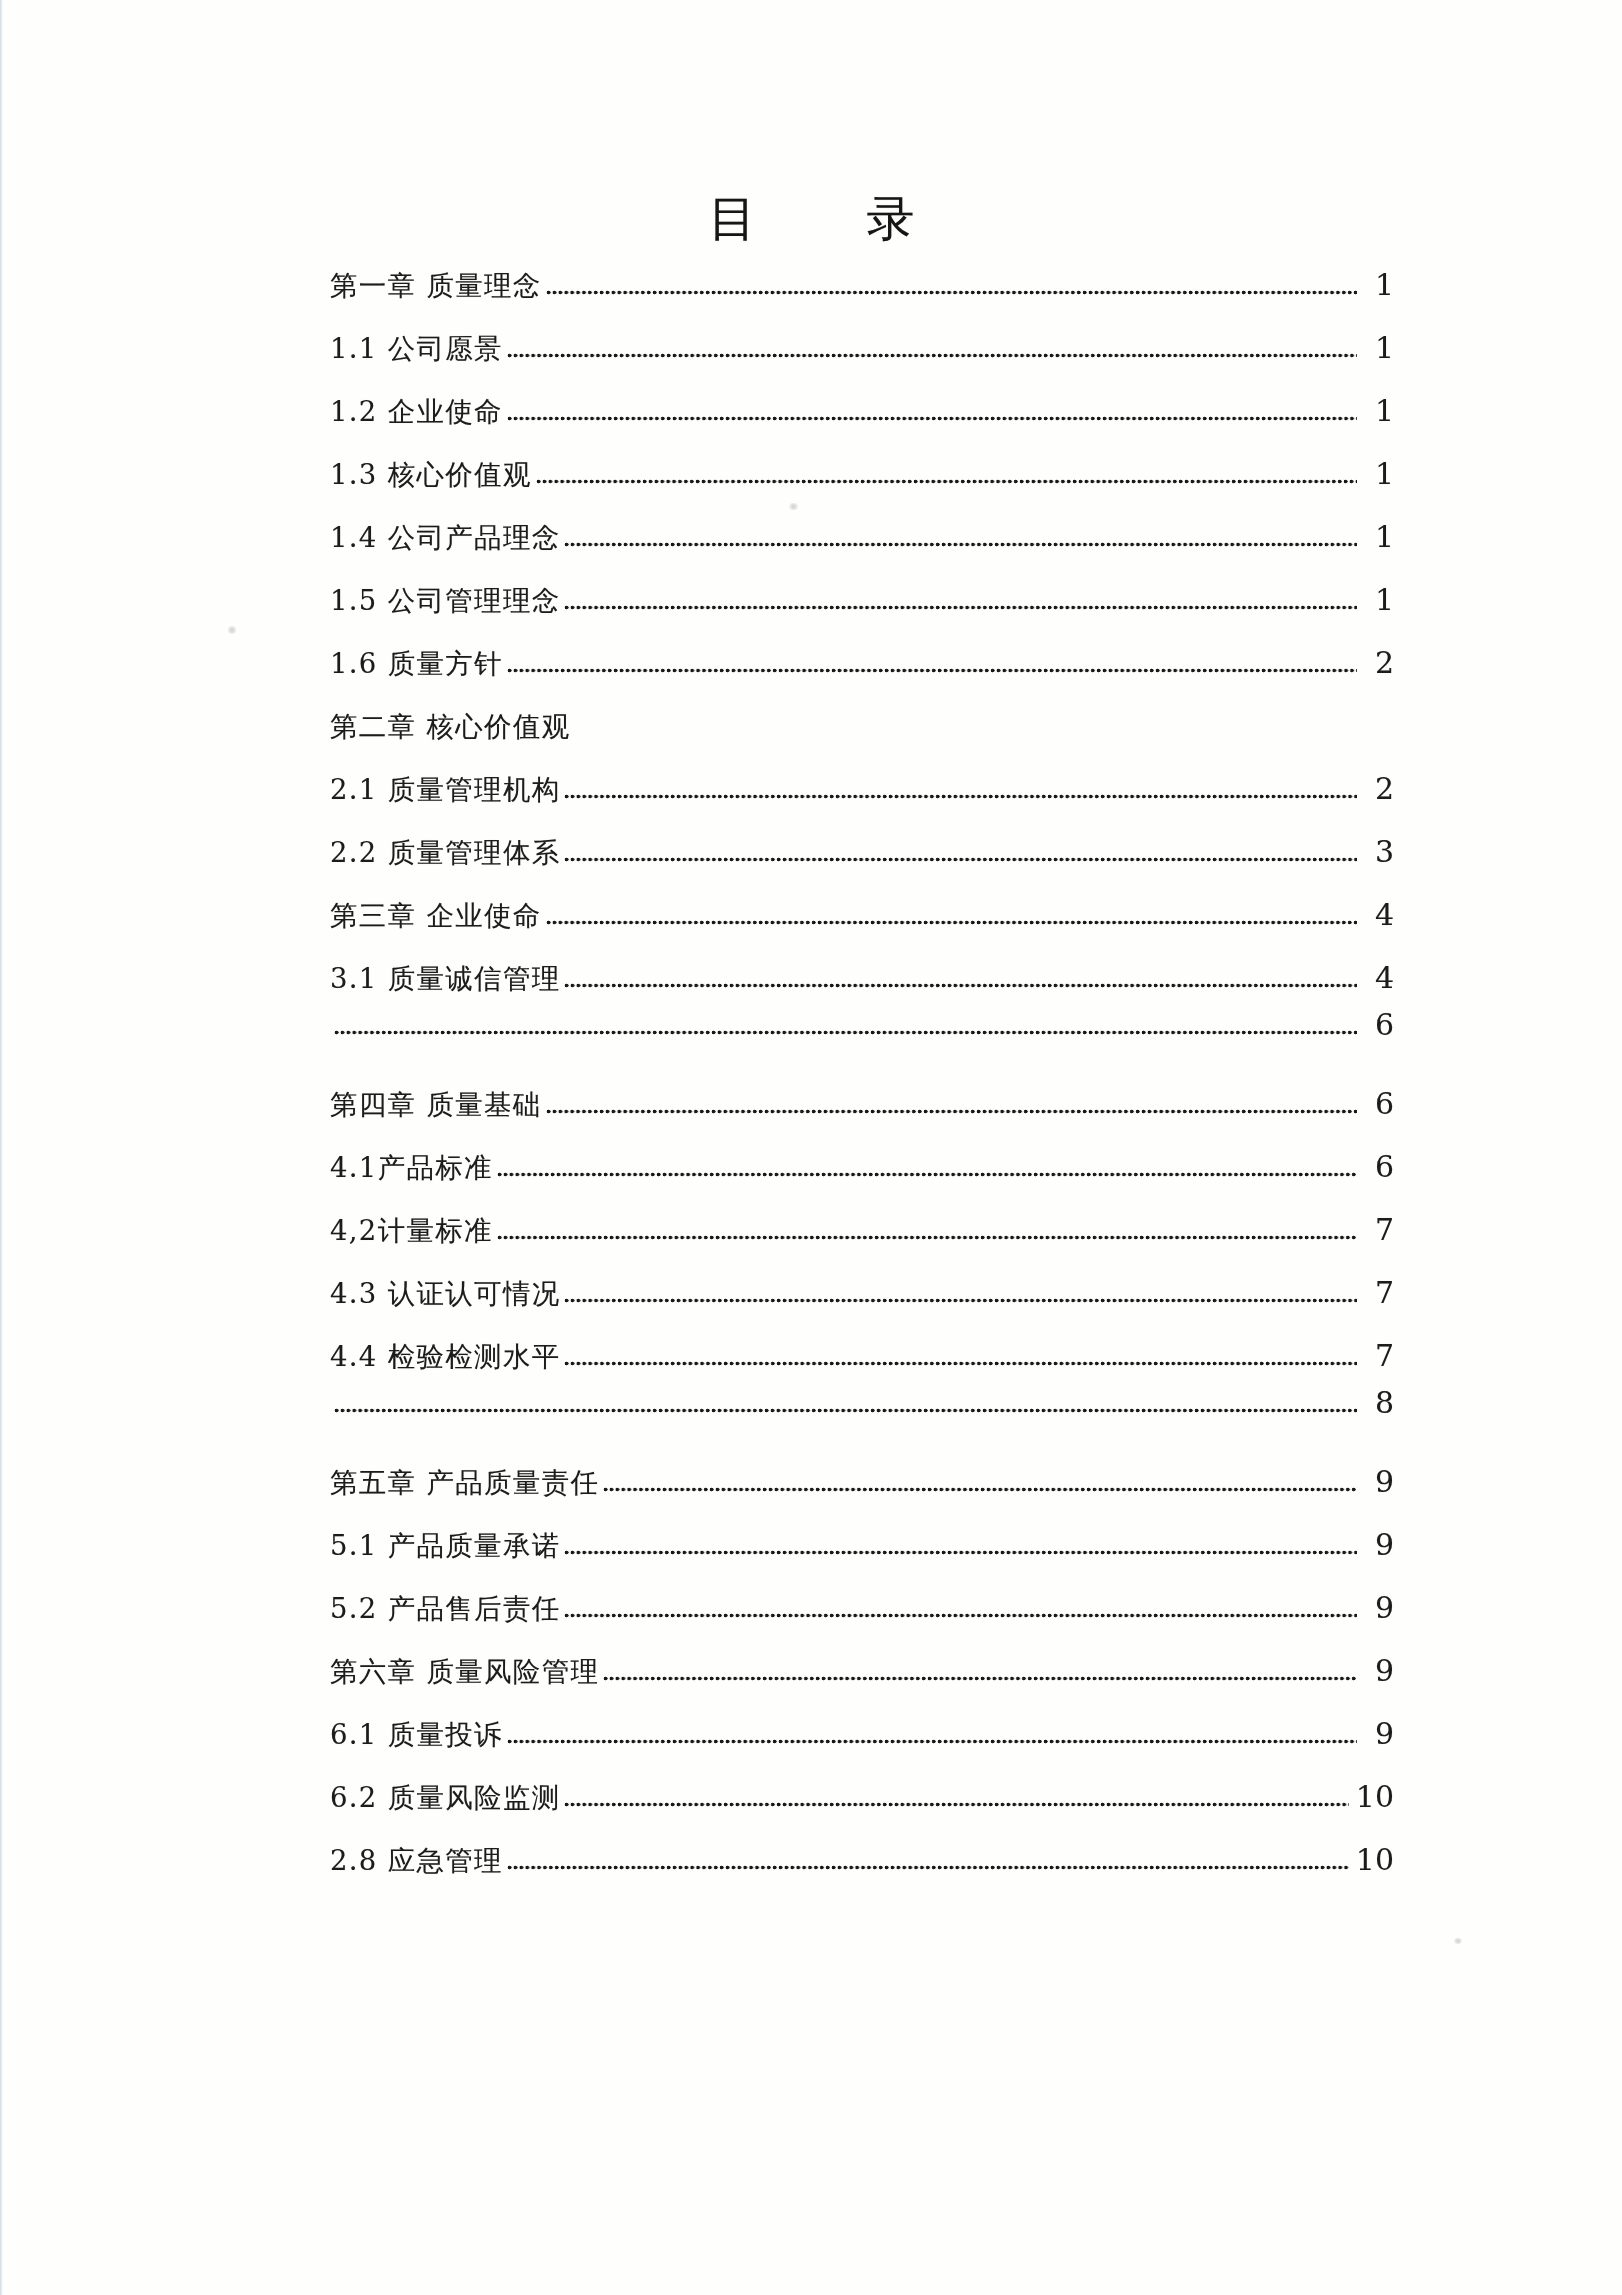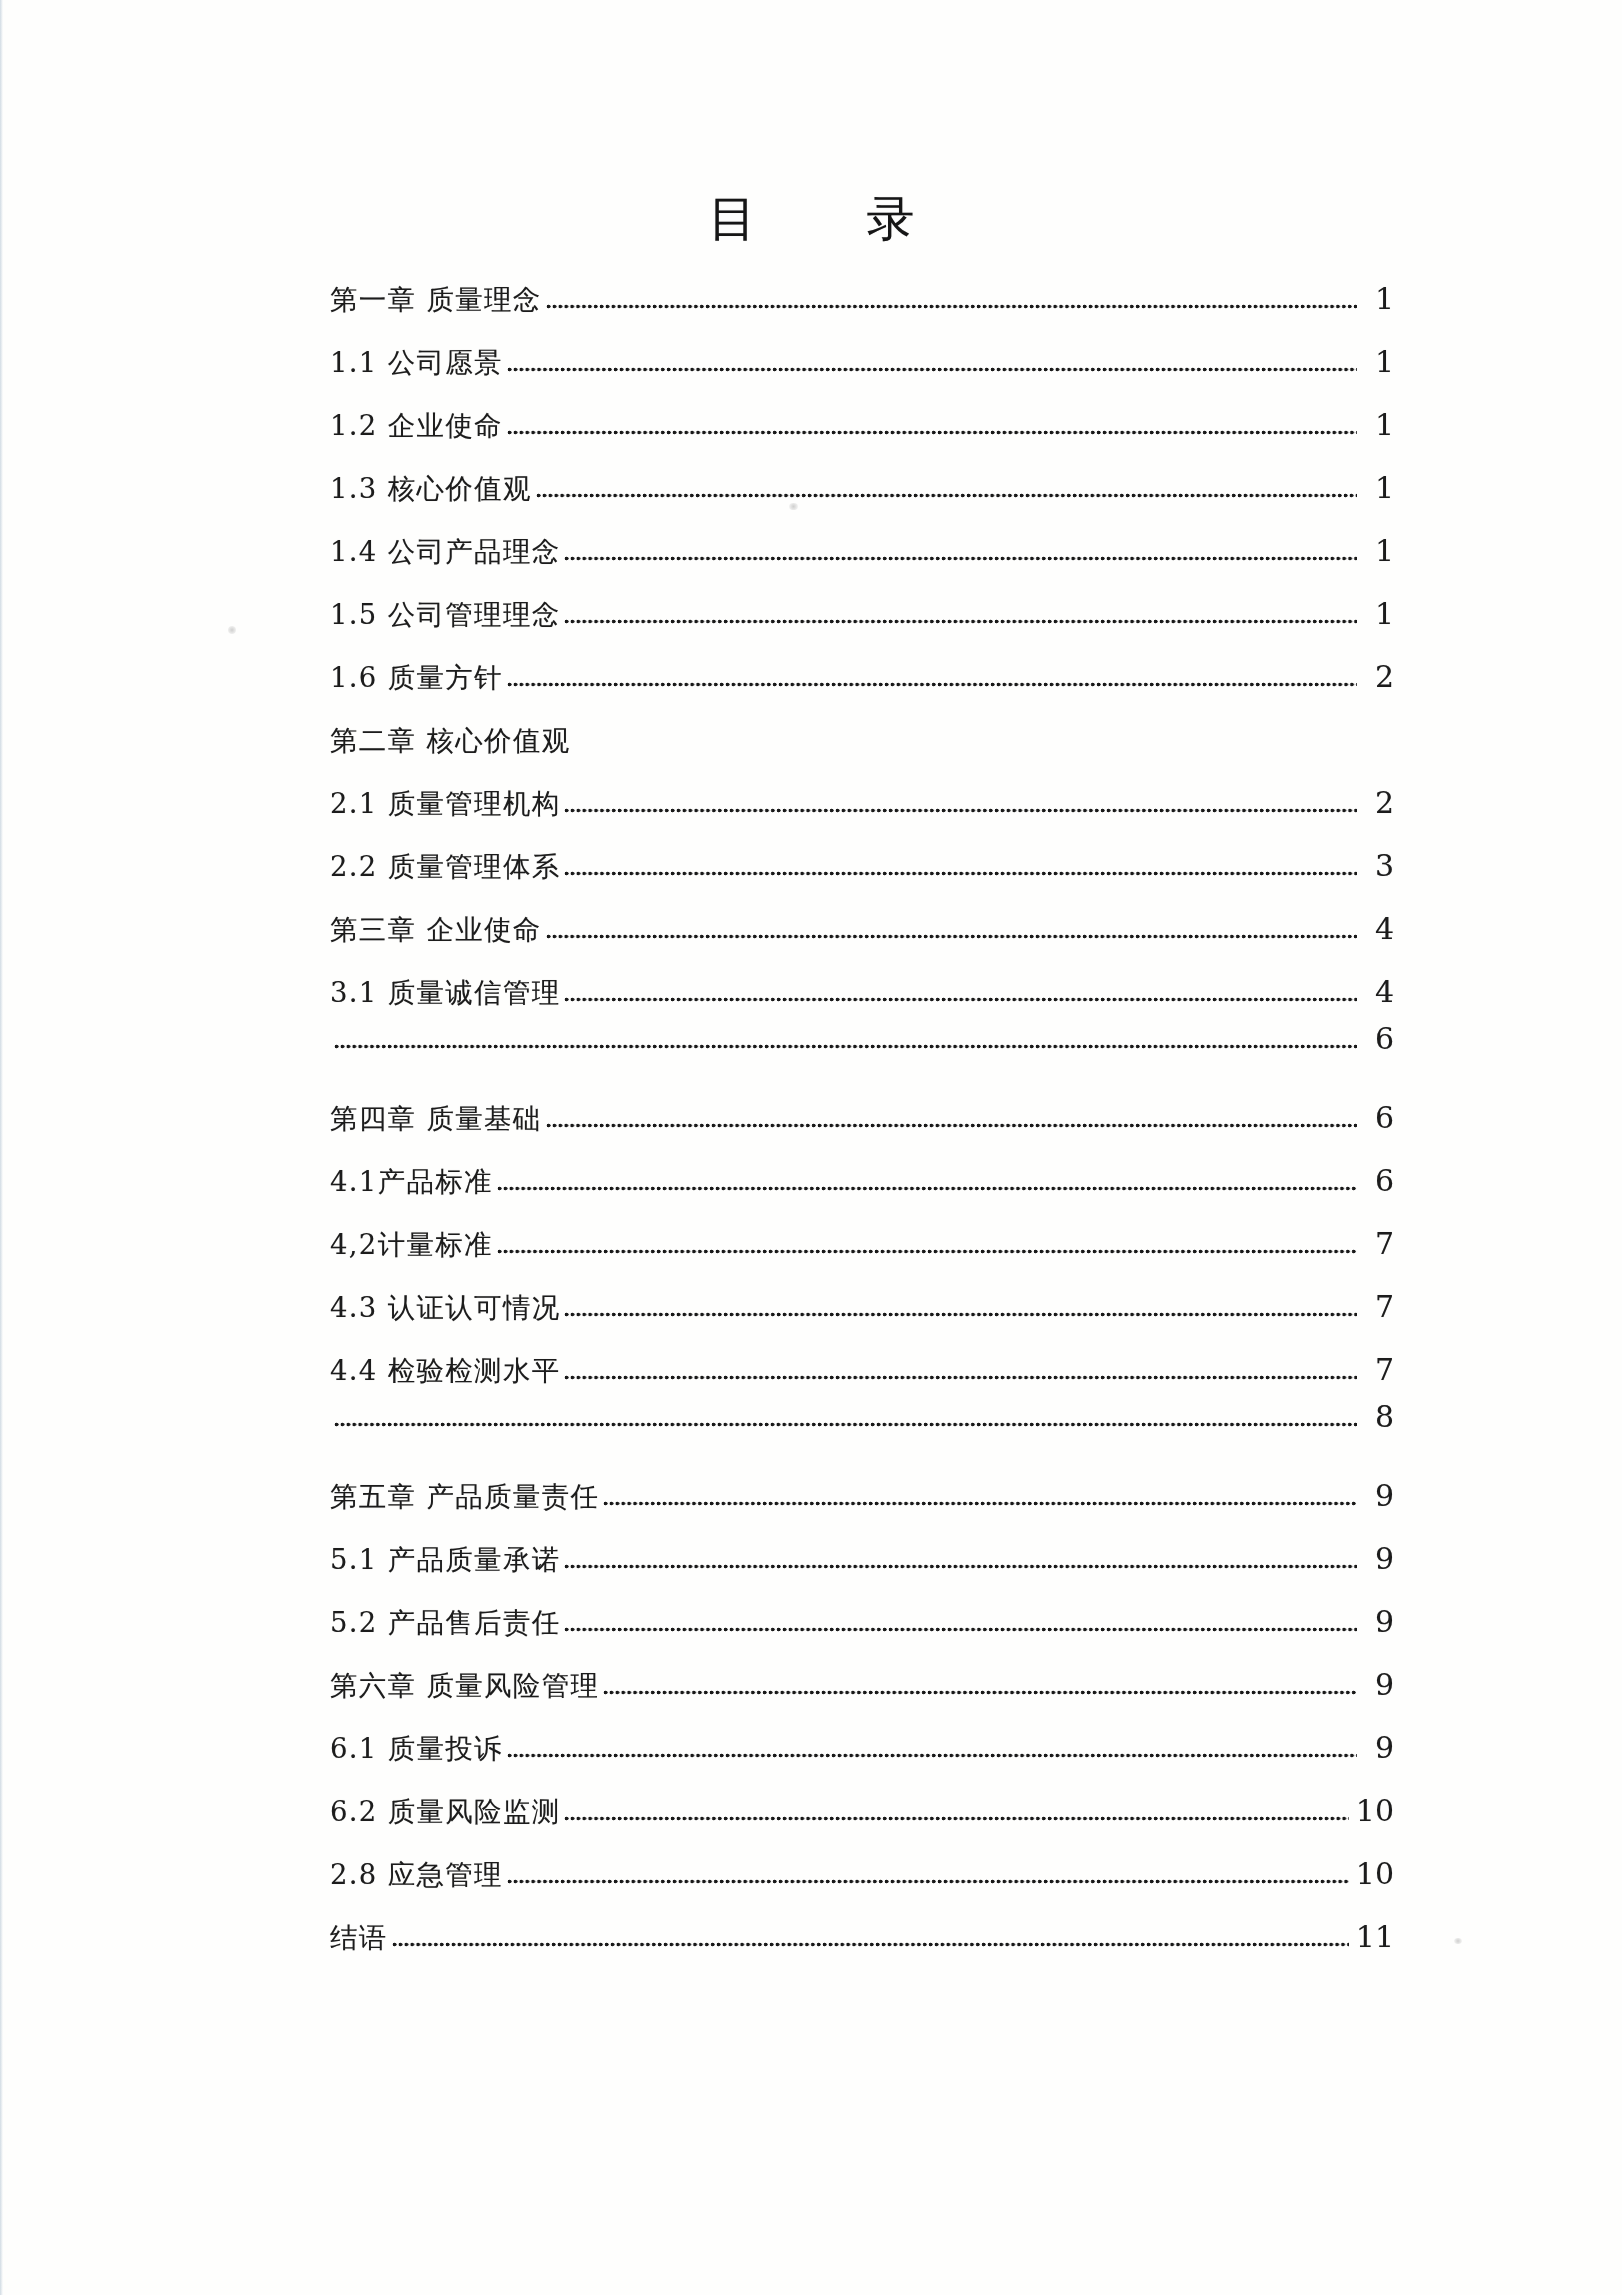--- a/index.html
+++ b/index.html
@@ -45,21 +45,21 @@
     gap: 110px;
     font-size: 48px;
     font-weight: 400;
     line-height: 1;
     color: #161616;
     text-shadow: 0 0 0.7px rgba(0,0,0,0.30);
   }
 
   .toc {
     position: absolute;
-    top: 268px;
+    top: 254px;
     left: 330px;
     right: 229px;
   }
   .row {
     display: flex;
     align-items: baseline;
     height: 63px;
     font-size: 27.5px;
     letter-spacing: 1.3px;
     text-shadow: 0 0 0.7px rgba(0,0,0,0.30);
@@ -222,21 +222,16 @@
       <div class="row">
       <span class="label">6.2 质量风险监测</span>
       <span class="dots"></span>
       <span class="pagenum">10</span>
     </div>
       <div class="row">
       <span class="label">2.8 应急管理</span>
       <span class="dots"></span>
       <span class="pagenum">10</span>
     </div>
-      <div class="row">
-      <span class="label">结语</span>
-      <span class="dots"></span>
-      <span class="pagenum">11</span>
-    </div>
     </div>
 
 </div>
 
 
 </body></html>

